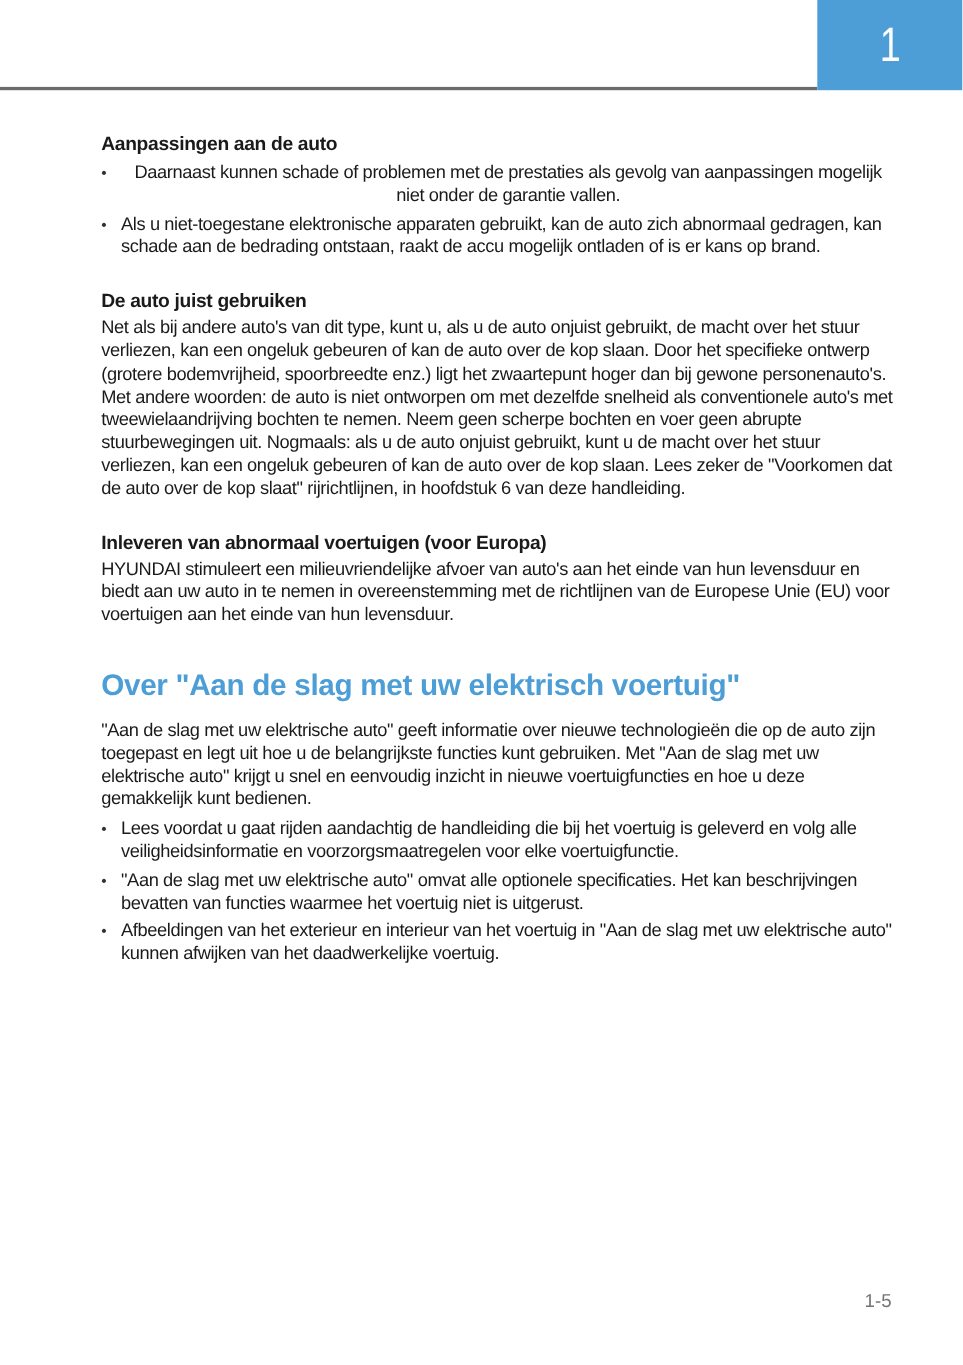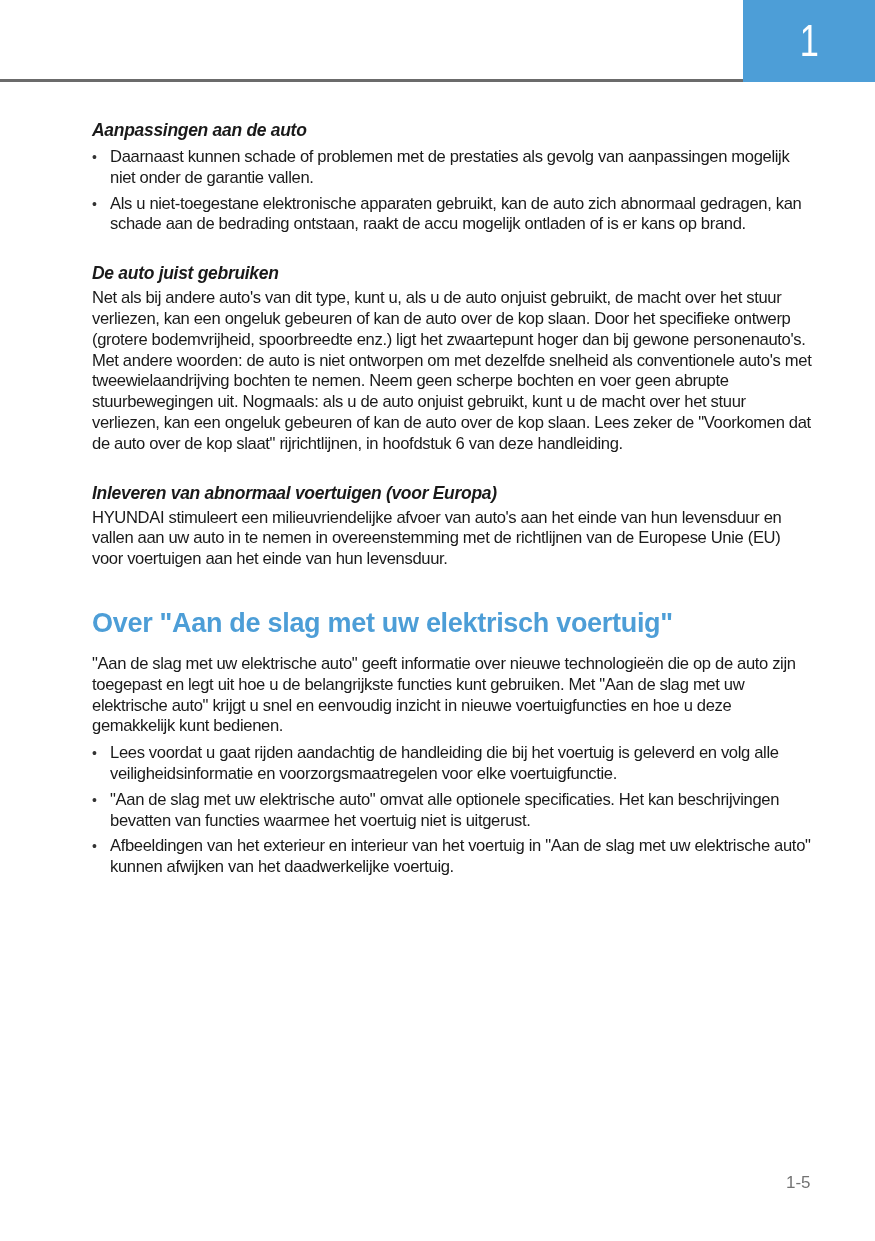--- a/index.html
+++ b/index.html
@@ -20,31 +20,31 @@
     }
     .chapter-tab span { transform: scaleX(0.78); display: inline-block; }
     .content {
       position: absolute; left: 92px; top: 118px; width: 722px;
     }
     .content p, .content li {
       font-size: 16.6px; line-height: 20.8px; margin: 0;
       letter-spacing: -0.35px;
     }
     h3 {
-      font-size: 17.5px; font-style: italic; font-weight: bold;
+      font-size: 17.5px; font-weight: bold;
       margin: 0 0 3px 0; line-height: 24px; letter-spacing: -0.3px;
       color: #1a1a1a;
     }
     ul { list-style: none; margin: 0; padding: 0; }
     li { position: relative; padding-left: 18px; margin-bottom: 5px !important; }
     li::before {
       content: "•"; position: absolute; left: 0; top: 0;
       font-size: 14px; color: #333;
     }
-    .sub-para { padding-left: 18px; margin-top: 5px !important; }
+    .sub-para { padding-left: 18px; margin-top: 5px !important; text-align: center; }
     .section { margin-bottom: 26px; }
     .section p + p { margin-top: 5px; }
     h2 {
       font-size: 27px; font-weight: bold; color: #4d9ed7;
       margin: 36px 0 14px 0; line-height: 34px; letter-spacing: -0.3px;
     }
     .page-number {
       position: absolute; left: 786px; top: 1173px;
       font-size: 17px; color: #737373;
     }
@@ -71,21 +71,21 @@
     </ul>
   </div>
 
   <div class="section">
     <h3>De auto juist gebruiken</h3>
     <p>Net als bij andere auto's van dit type, kunt u, als u de auto onjuist gebruikt, de macht over het stuur verliezen, kan een ongeluk gebeuren of kan de auto over de kop slaan. Door het specifieke ontwerp (grotere bodemvrijheid, spoorbreedte enz.) ligt het zwaartepunt hoger dan bij gewone personenauto's. Met andere woorden: de auto is niet ontworpen om met dezelfde snelheid als conventionele auto's met tweewielaandrijving bochten te nemen. Neem geen scherpe bochten en voer geen abrupte stuurbewegingen uit. Nogmaals: als u de auto onjuist gebruikt, kunt u de macht over het stuur verliezen, kan een ongeluk gebeuren of kan de auto over de kop slaan. Lees zeker de "Voorkomen dat de auto over de kop slaat" rijrichtlijnen, in hoofdstuk 6 van deze handleiding.</p>
   </div>
 
   <div class="section">
     <h3>Inleveren van abnormaal voertuigen (voor Europa)</h3>
-    <p>HYUNDAI stimuleert een milieuvriendelijke afvoer van auto's aan het einde van hun levensduur en vallen aan uw auto in te nemen in overeenstemming met de richtlijnen van de Europese Unie (EU) voor voertuigen aan het einde van hun levensduur.</p>
+    <p>HYUNDAI stimuleert een milieuvriendelijke afvoer van auto's aan het einde van hun levensduur en biedt aan uw auto in te nemen in overeenstemming met de richtlijnen van de Europese Unie (EU) voor voertuigen aan het einde van hun levensduur.</p>
   </div>
 
   <h2>Over "Aan de slag met uw elektrisch voertuig"</h2>
   <p style="margin-bottom:6px">"Aan de slag met uw elektrische auto" geeft informatie over nieuwe technologieën die op de auto zijn toegepast en legt uit hoe u de belangrijkste functies kunt gebruiken. Met "Aan de slag met uw elektrische auto" krijgt u snel en eenvoudig inzicht in nieuwe voertuigfuncties en hoe u deze gemakkelijk kunt bedienen.</p>
   <ul>
     <li>
       <p>Lees voordat u gaat rijden aandachtig de handleiding die bij het voertuig is geleverd en volg alle veiligheidsinformatie en voorzorgsmaatregelen voor elke voertuigfunctie.</p>
     </li>
     <li>
       <p>"Aan de slag met uw elektrische auto" omvat alle optionele specificaties. Het kan beschrijvingen bevatten van functies waarmee het voertuig niet is uitgerust.</p>

